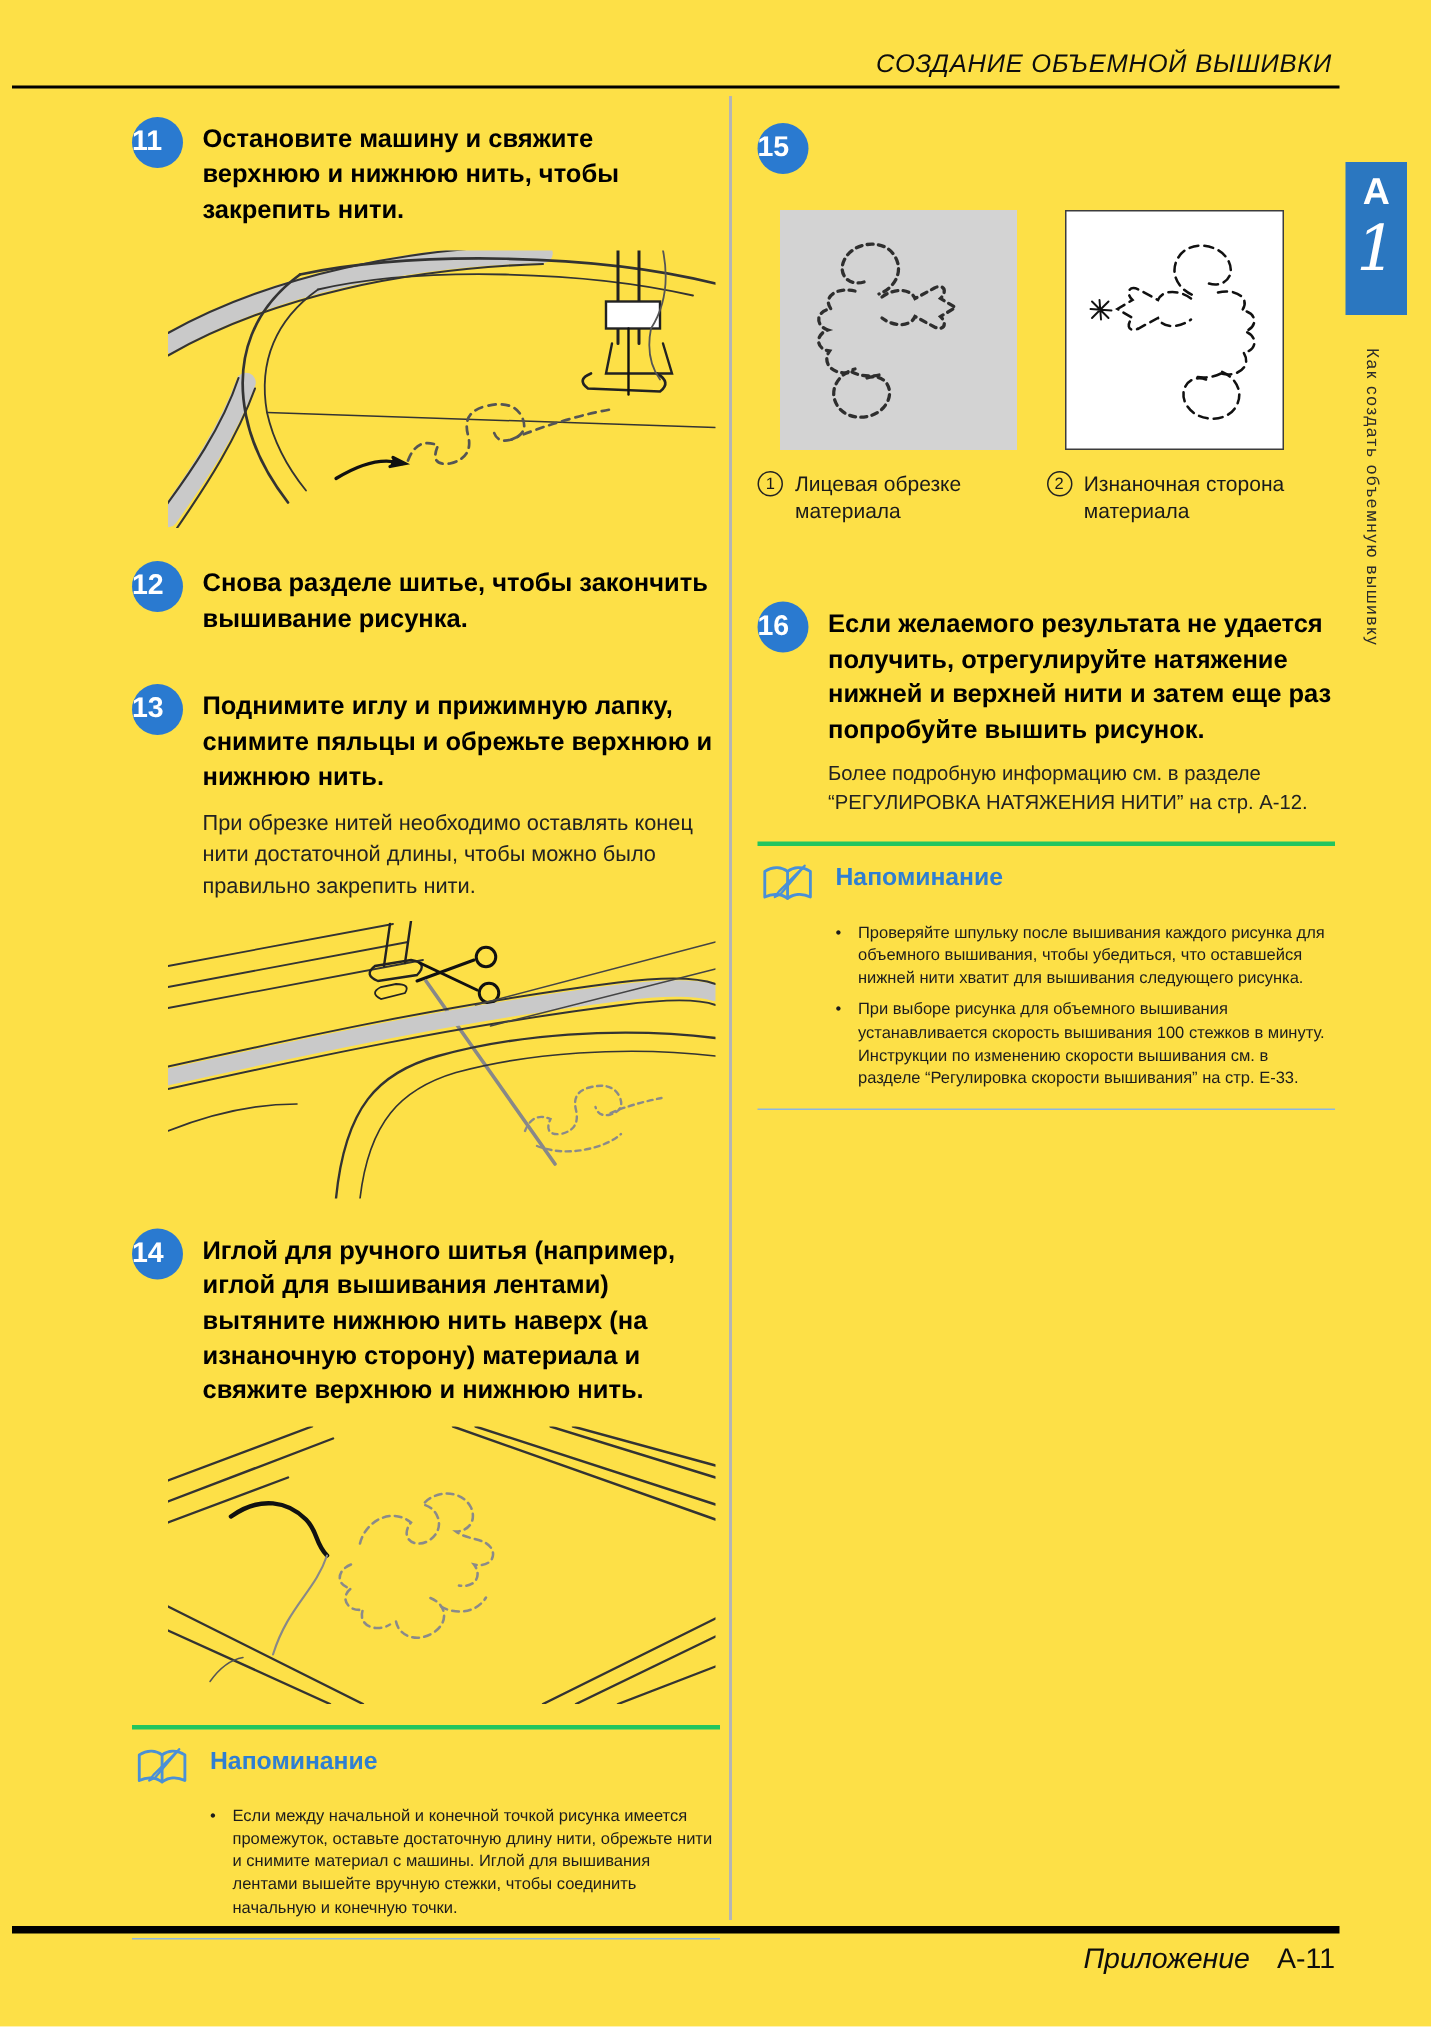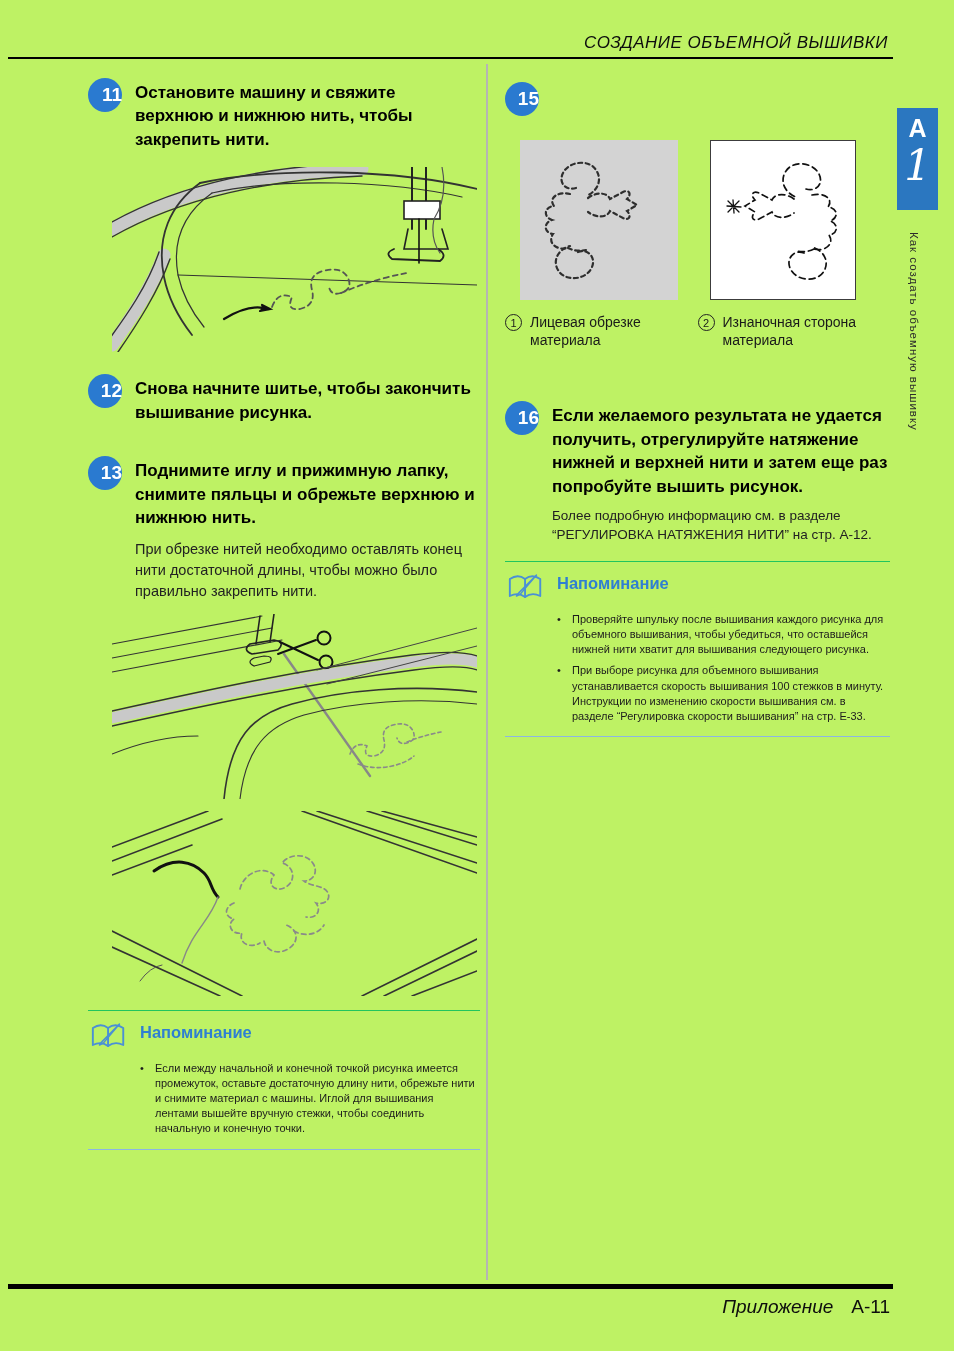--- a/index.html
+++ b/index.html
@@ -1,17 +1,17 @@
 <!DOCTYPE html>
 <html><head>
 <meta charset="utf-8">
 <style>
   * { margin:0; padding:0; box-sizing:border-box; }
   html,body { width:954px; height:1351px; background:#ffffff; font-family:"Liberation Sans", sans-serif; color:#111; }
-  #page { position:relative; width:954px; height:1351px; background:#bef264; overflow:hidden; }
+  #page { position:relative; width:954px; height:1351px; background:#fde047; overflow:hidden; }
 
   
   .header-title { position:absolute; top:33px; right:66px; font-style:italic; font-size:17px; letter-spacing:.5px; color:#0d0d0d; }
   .header-rule { position:absolute; top:57px; left:8px; width:885px; height:2px; background:#000; }
   .footer-rule { position:absolute; top:1284px; left:8px; width:885px; height:5px; background:#000; }
   .footer-text { position:absolute; top:1296px; right:64px; font-size:19px; color:#0d0d0d; }
   .footer-text .app { font-style:italic; margin-right:18px; }
   .col-divider { position:absolute; left:486px; top:64px; width:2px; height:1216px; background:#b5b5b5; }
 
   
@@ -20,31 +20,31 @@
   .side-tab .num { display:block; font-family:"DejaVu Serif", serif; font-style:italic; font-size:42px; line-height:1.0; margin-top:2px; }
   .side-vert { position:absolute; left:908px; top:232px; writing-mode:vertical-rl; font-size:11.5px; letter-spacing:1px; color:#2b2b2b; }
 
   
   .col { position:absolute; top:72px; }
   .col-left  { left:88px;  width:392px; }
   .col-right { left:505px; width:385px; }
 
   .step { display:flex; gap:13px; align-items:flex-start; }
   .stepnum { flex:0 0 34px; width:34px; height:34px; border-radius:50%; background:#2a7ad0;
-             color:#fff; font-weight:bold; font-size:19px; line-height:34px; text-align:right; }
+             color:#fff; font-weight:bold; font-size:19px; line-height:34px; text-align:left; }
   .steptitle { font-weight:bold; font-size:17px; line-height:1.38; color:#000; padding-top:3px; max-width:342px; }
   .indent { margin-left:47px; }
   .stepnote { font-size:14.5px; line-height:1.45; color:#222; max-width:345px; }
   .stepnote-sm { font-size:13.5px; line-height:1.4; color:#222; max-width:340px; }
 
   .figure { border:0; }
   .figure svg { display:block; }
 
   
-  .reminder { border-top:1px solid #22c55e; border-bottom:1px solid #8cb6e2; padding:10px 2px 12px 2px; }
+  .reminder { border-top:3px solid #22c55e; border-bottom:1px solid #8cb6e2; padding:10px 2px 12px 2px; }
   .rem-head { display:flex; gap:12px; align-items:flex-start; }
   .rem-icon { flex:0 0 38px; }
   .rem-title { color:#2f7fd2; font-weight:bold; font-size:16.5px; padding-top:2px; }
   .rem-body { margin-left:50px; margin-top:2px; list-style:none; }
   .rem-body li { position:relative; padding-left:15px; font-size:11px; line-height:1.38; color:#1c1c1c; margin-top:6px; }
   .rem-body li::before { content:"\2022"; position:absolute; left:0; top:0; }
 
   
   .samples { display:flex; gap:32px; margin-top:24px; }
   .sample-front { width:158px; height:160px; background:#d3d3d3; }
@@ -99,21 +99,21 @@
         </g>
         <g stroke="#111" stroke-width="2.2">
           <path d="M112,152 q26,-16 44,-10"></path>
           <path d="M150,138 l8,4 l-10,2" fill="#111"></path>
         </g>
       </svg>
     </div>
 
     <div class="step" style="margin-top:22px;">
       <span class="stepnum">12</span>
-      <h3 class="steptitle">Снова начните шитье, чтобы закончить вышивание рисунка.</h3>
+      <h3 class="steptitle">Снова разделе шитье, чтобы закончить вышивание рисунка.</h3>
     </div>
 
     <div class="step" style="margin-top:32px;">
       <span class="stepnum">13</span>
       <h3 class="steptitle">Поднимите иглу и прижимную лапку, снимите пяльцы и обрежьте верхнюю и нижнюю нить.</h3>
     </div>
     <p class="stepnote indent" style="margin-top:9px;">При обрезке нитей необходимо оставлять конец нити достаточной длины, чтобы можно было правильно закрепить нити.</p>
 
     <div class="figure indent" style="margin-top:12px;margin-left:24px;">
       <svg width="365" height="185" viewBox="0 0 365 185" fill="none" stroke="#3a3a3a" stroke-width="1.4" stroke-linecap="round">
@@ -137,20 +137,24 @@
         <path d="M0,140 C30,128 60,122 86,122" stroke="#333" stroke-width="1.1"></path>
         <path d="M205,56 L365,14 M215,70 L365,32" stroke="#444" stroke-width="1"></path>
         <g stroke="#8a8a8a" stroke-width="1.6" stroke-dasharray="3.5 3">
           <path d="M238,140 q5,-13 17,-8 q-5,11 7,10 q13,-3 10,-16 q-3,-12 9,-15 q15,-4 20,6 q4,9 -6,12 q-8,2 -10,-5"></path>
           <path d="M295,128 q14,-6 34,-10"></path>
           <path d="M246,150 q16,6 34,2 q14,-3 22,-10"></path>
         </g>
       </svg>
     </div>
 
+    <div class="step" style="margin-top:20px;">
+      <span class="stepnum">14</span>
+      <h3 class="steptitle">Иглой для ручного шитья (например, иглой для вышивания лентами) вытяните нижнюю нить наверх (на изнаночную сторону) материала и свяжите верхнюю и нижнюю нить.</h3>
+    </div>
 
     <div class="figure indent" style="margin-top:12px;margin-left:24px;">
       <svg width="365" height="185" viewBox="0 0 365 185" fill="none" stroke="#3a3a3a" stroke-width="1.4" stroke-linecap="round">
         <path d="M0,36 L96,0 M0,50 L110,8 M0,64 L80,34" stroke="#333" stroke-width="1.6"></path>
         <path d="M190,0 L365,62 M205,0 L365,52 M255,0 L365,34 M270,0 L365,26" stroke="#333" stroke-width="1.6"></path>
         <path d="M0,120 L130,185 M0,136 L108,185" stroke="#333" stroke-width="1.6"></path>
         <path d="M250,185 L365,128 M272,185 L365,140 M300,185 L365,160" stroke="#333" stroke-width="1.6"></path>
         <path d="M28,170 q10,-14 22,-16" stroke="#555" stroke-width="1"></path>
         <g stroke="#8a8a8a" stroke-width="1.7" stroke-dasharray="4.5 3.5">
           <path d="M128,78 c4,-16 22,-24 34,-14 c-8,10 2,18 12,12 c12,-8 6,-22 -4,-24 c8,-10 26,-10 32,2 c4,9 -2,16 -10,16 c8,6 20,4 24,12 c3,7 -4,12 -12,10 c6,8 0,16 -10,14"></path>

